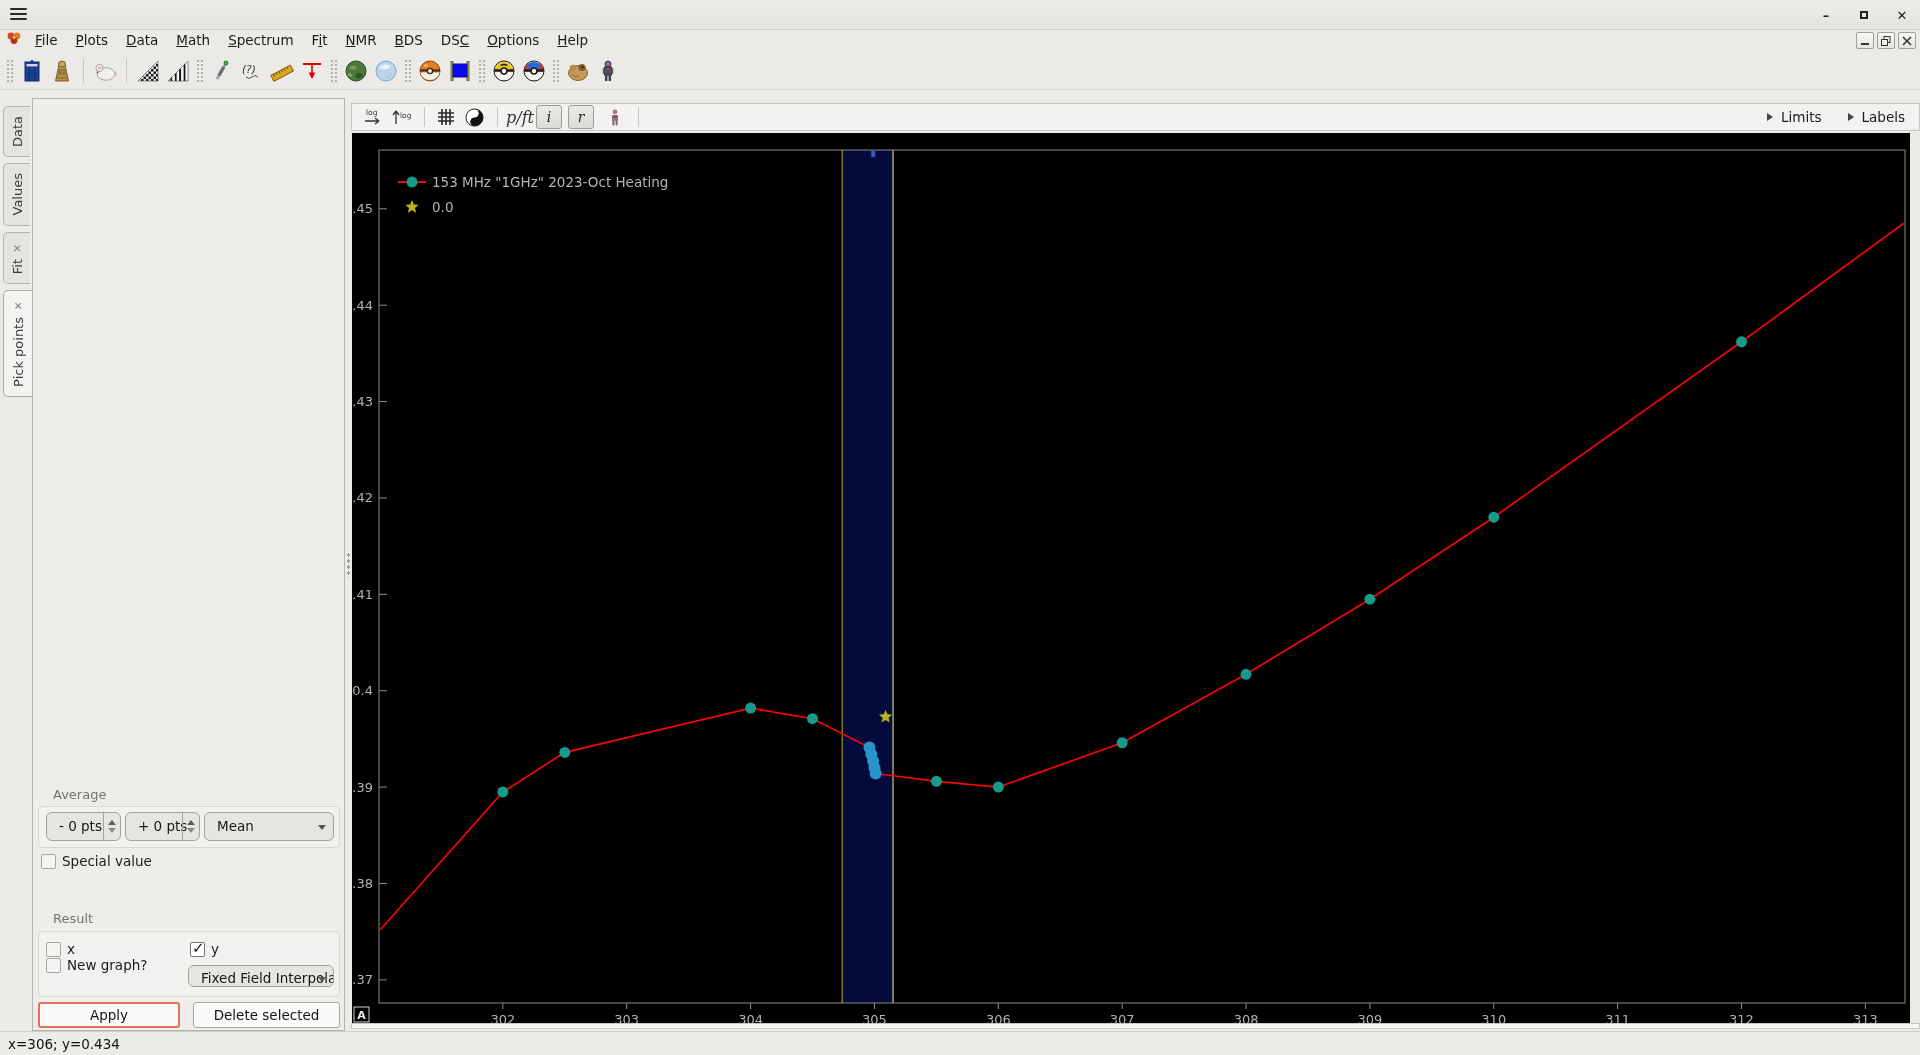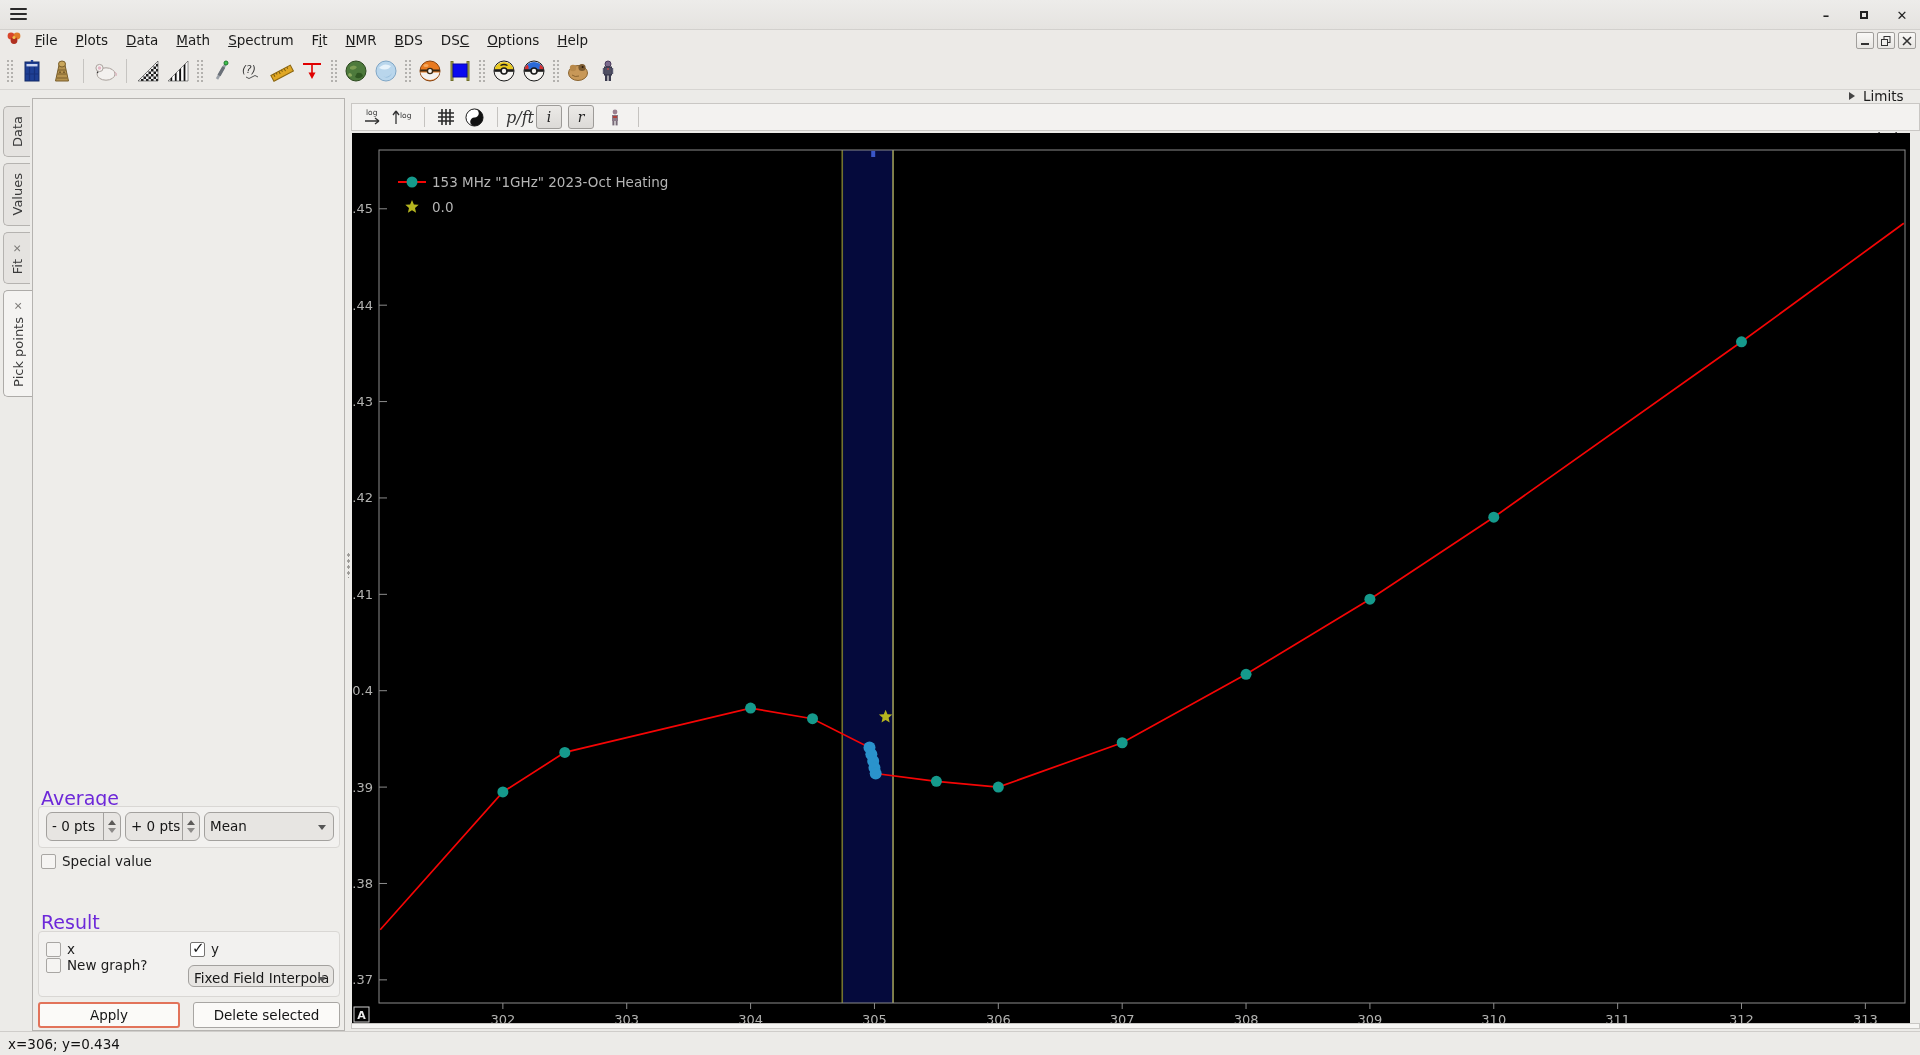--- a/index.html
+++ b/index.html
@@ -34,24 +34,24 @@
   .tabstrip { position:absolute; left:3px; top:106px; width:29px; display:flex; flex-direction:column; gap:6px; }
   .side-tab { width:27px; background:#e5e3e0; border:1px solid #b5b3b0; border-right:none; border-radius:5px 0 0 5px; color:#3a3a3a; display:flex; align-items:center; justify-content:center; padding:9px 0; cursor:pointer; }
   .side-tab .vert { writing-mode:vertical-rl; transform:rotate(180deg); display:flex; align-items:center; gap:5px; font-size:13px; }
   .side-tab .close-x { font-size:10.5px; color:#7c7a77; transform:rotate(90deg); font-weight:bold; }
   .side-tab.active { background:#f4f3f1; width:29px; border-color:#adaba8; }
 
   .panel { position:absolute; left:32px; top:98px; width:313px; height:933px; background:#eeedea; border:1px solid #b5b3b0; }
   .listbox { position:absolute; left:5px; top:8px; width:303px; height:672px; background:#f8f8f7; border:1px solid #b0aeab; overflow:hidden; }
   .list-item { padding:3px 7px; font-size:13.5px; color:#111; cursor:default; }
 
-  .sec-label { position:absolute; left:8px; font-size:19px; color:#6d28d9; }
+  .sec-label { position:absolute; left:20px; font-size:13px; color:#737373; }
   .group-frame { position:absolute; border:1px solid #d9d7d4; border-radius:4px; background:#f2f1ef; }
 
-  .spin, .combo { position:absolute; background:#e7e5e2; border:1px solid #a3a19e; border-radius:6px; height:29px; line-height:27px; padding-left:5px; font-size:13.5px; color:#161616; overflow:hidden; white-space:nowrap; cursor:pointer; }
+  .spin, .combo { position:absolute; background:#e7e5e2; border:1px solid #a3a19e; border-radius:6px; height:29px; line-height:27px; padding-left:12px; font-size:13.5px; color:#161616; overflow:hidden; white-space:nowrap; cursor:pointer; }
   .spin .arrows { position:absolute; right:0; top:0; width:17px; height:100%; border-left:1px solid #a3a19e; display:flex; flex-direction:column; align-items:center; justify-content:center; gap:3px; }
   .tri-up { width:0; height:0; border-left:4px solid transparent; border-right:4px solid transparent; border-bottom:5px solid #5c5a58; }
   .tri-dn { width:0; height:0; border-left:4px solid transparent; border-right:4px solid transparent; border-top:5px solid #8c8a88; }
   .combo .drop { position:absolute; right:7px; top:12px; width:0; height:0; border-left:4.5px solid transparent; border-right:4.5px solid transparent; border-top:5px solid #555; }
   .combo.disabled { background:#eceae7; border-color:#c6c4c1; color:#a3a19e; cursor:default; }
   .combo.disabled .drop { border-top-color:#b8b6b3; }
 
   .cb { width:15px; height:15px; border:1px solid #a8a6a3; background:#f5f4f2; display:inline-block; position:relative; border-radius:2px; flex:none; cursor:pointer; }
   .cb.checked { background:#ffffff; border-color:#767472; }
   .cb.checked::after { content:"✓"; position:absolute; left:1px; top:-4px; font-size:15px; font-weight:bold; color:#141414; }
@@ -63,21 +63,21 @@
   .splitter { position:absolute; left:345px; top:98px; width:7px; height:933px; display:flex; align-items:center; justify-content:center; }
   .splitter .dots { width:3px; height:26px; background:radial-gradient(#9b9996 1px, transparent 1.2px); background-size:3px 6px; }
 
   
   .plotbar { position:absolute; left:351px; top:103px; width:1569px; height:28px; background:#f3f2f0; border:1px solid #c9c7c4; display:flex; align-items:center; padding:0 8px; }
   .pb-btn { height:24px; min-width:26px; display:flex; align-items:center; justify-content:center; margin-right:2px; cursor:pointer; border-radius:3px; }
   .pb-btn.toggled { border:1px solid #9d9b98; background:linear-gradient(#eceae7,#dcdad7); width:26px; }
   .pb-btn.toggled span { font-family:"DejaVu Serif","Liberation Serif",serif; font-style:italic; font-size:14px; color:#222; }
   .pb-sep { width:1px; height:20px; background:#c5c3c0; margin:0 8px; }
   .pft { font-family:"DejaVu Serif","Liberation Serif",serif; font-style:italic; font-size:16px; color:#333; }
-  .pb-right { margin-left:auto; display:flex; align-items:center; gap:26px; padding-right:6px;flex-direction:column; }
+  .pb-right { margin-left:auto; display:flex; align-items:center; gap:26px; padding-right:6px; }
   .expander { display:flex; align-items:center; gap:8px; font-size:13.5px; cursor:pointer; }
   .expander .arr { width:0; height:0; border-top:4.5px solid transparent; border-bottom:4.5px solid transparent; border-left:6px solid #444; }
 
   
   .plot { position:absolute; left:352px; top:133px; width:1558px; height:890px; background:#000; }
   .mdi-edge { position:absolute; left:351px; top:1023px; width:1569px; height:6px; background:#f6f5f3; border:1px solid #c9c7c4; }
 
   
   .statusbar { position:absolute; left:0; top:1031px; width:1920px; height:24px; background:#ecebe8; border-top:1px solid #cfcdca; display:flex; align-items:center; padding-left:8px; font-size:13.5px; color:#111; }
 </style>

